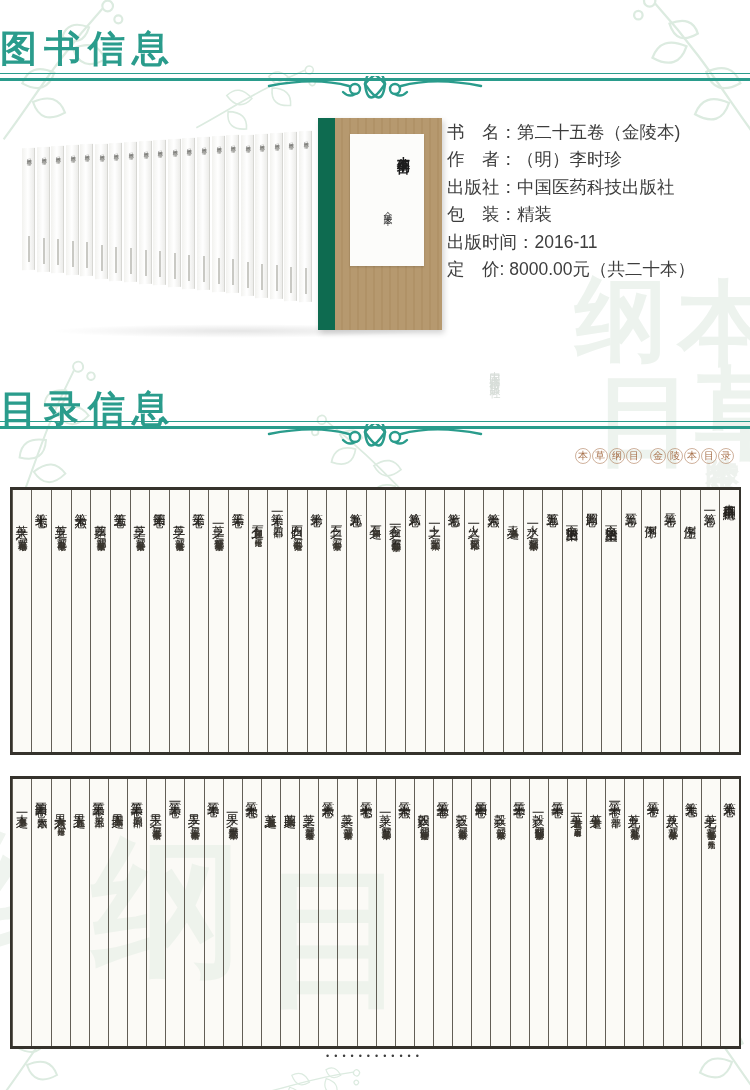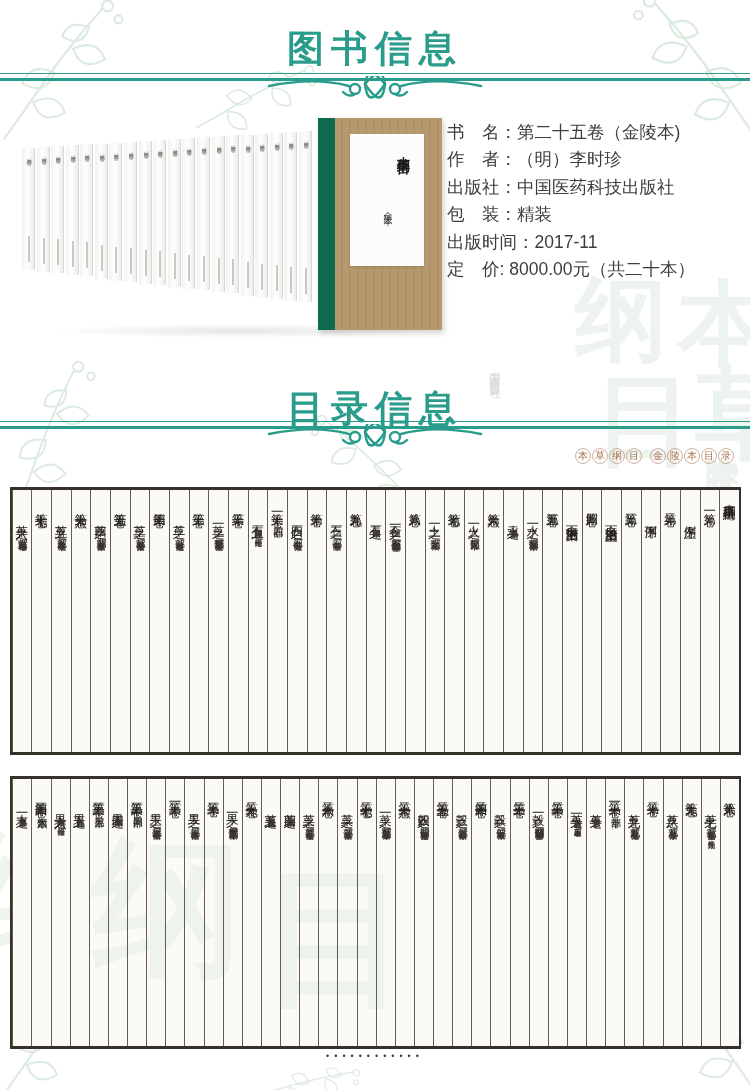--- a/index.html
+++ b/index.html
@@ -4,21 +4,21 @@
 <style>
   html,body{margin:0;padding:0;background:#fff;}
   .page{position:relative;width:750px;height:1090px;overflow:hidden;background:#fff;
         font-family:"Liberation Sans",sans-serif;}
   
   .wm{position:absolute;z-index:0;color:#edf3ee;font-family:"DejaVu Serif",serif;
       font-weight:bold;pointer-events:none;}
   .wm.v{writing-mode:vertical-rl;text-orientation:upright;}
   .flower{position:absolute;z-index:0;pointer-events:none;}
   
-  .sec-title{position:absolute;width:100%;text-align:center;color:#2a9c8c;
+  .sec-title{position:absolute;width:100%;color:#2a9c8c;
              font-size:37px;font-weight:bold;letter-spacing:7px;z-index:2;}
   .rule1{position:absolute;left:0;width:750px;height:1px;background:#2a9c8c;z-index:2;}
   .rule2{position:absolute;left:0;width:750px;height:3px;background:#2a9c8c;z-index:2;}
   .orn{position:absolute;left:265px;width:220px;height:30px;z-index:3;}
   
   .product{position:absolute;left:20px;top:116px;width:424px;height:225px;z-index:2;}
   .spines{position:absolute;left:2px;top:6px;width:294px;height:210px;display:flex;
           align-items:flex-start;}
   .spine{flex:0 0 13.4px;margin-right:1.2px;background:linear-gradient(to right,#f2f2ef,#fff 45%,#e9e9e6);
          box-shadow:inset -1px 0 0 #d7d7d3;transform:skewY(-2.5deg);
@@ -260,21 +260,21 @@
         <span class="case-sub">金陵本</span>
       </div>
     </div>
   </div>
 
   <div class="info">
     <div class="info-line">书　名：第二十五卷（金陵本)</div>
     <div class="info-line">作　者：（明）李时珍</div>
     <div class="info-line">出版社：中国医药科技出版社</div>
     <div class="info-line">包　装：精装</div>
-    <div class="info-line">出版时间：2017-11</div>
+    <div class="info-line">出版时间：2016-11</div>
     <div class="info-line">定　价: 8000.00元（共二十本）</div>
   </div>
 
   <div class="sec-title" style="top:384px">目录信息</div>
   <div class="rule1" style="top:421px"></div>
   <div class="rule2" style="top:426px"></div>
   <svg class="orn" style="top:424px">
       <use href="#orn-knot"></use>
     </svg>
 

